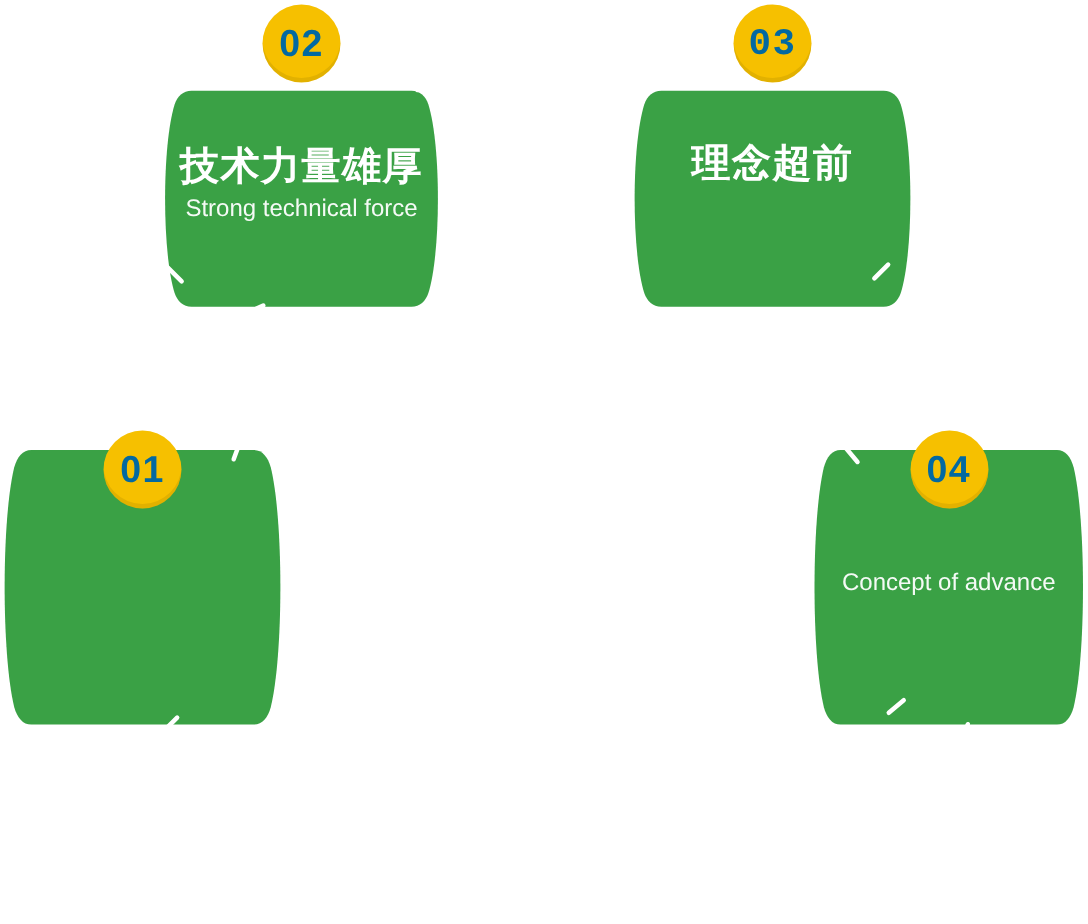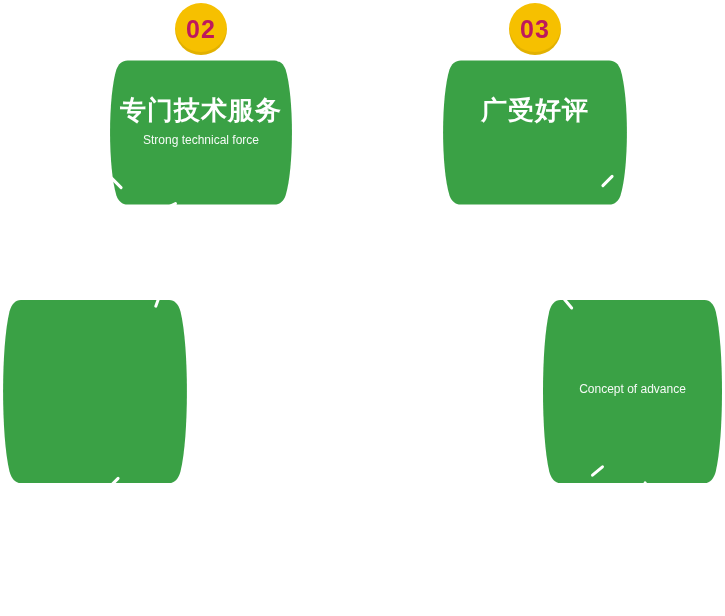--- a/index.html
+++ b/index.html
@@ -30,21 +30,21 @@
     background: var(--yellow, #f6c000);
     box-shadow: inset 0 -3px 0 rgba(0,0,0,0.08);
     display: flex;
     align-items: center;
     justify-content: center;
     z-index: 3;
   }
   .card-top .badge    { top: -52px; }
   .card-bottom .badge { top: -6px; }
   .badge-number {
-    color: #be185d;
+    color: #0369a1;
     font-size: 25px;
     font-weight: 700;
     letter-spacing: 1px;
   }
   .card-content {
     position: absolute;
     left: 0; right: 0;
     text-align: center;
     z-index: 2;
   }
@@ -52,21 +52,21 @@
   .card-bottom .card-content { top: 82px; }
   .title {
     color: var(--text-white, #ffffff);
     font-size: 26px;
     font-weight: 700;
     line-height: 31px;
     letter-spacing: 1px;
   }
   .subtitle {
     color: var(--text-white, #ffffff);
-    font-size: 12px;
+    font-size: 16px;
     line-height: 16px;
     margin-top: 6px;
     opacity: 0.95;
   }
   .sparkle {
     position: absolute;
     width: 3px;
     height: 16px;
     background: #ffffff;
     border-radius: 2px;
@@ -83,54 +83,60 @@
     <svg class="blob" viewBox="0 0 200 170" preserveAspectRatio="none" aria-hidden="true">
       <path fill="currentColor" d="M 22 6 L 178 6 C 184 6 188 10 190 16 C 199 46 199 124 190 154 C 188 160 184 164 178 164 L 22 164 C 16 164 12 160 10 154 C 1 124 1 46 10 16 C 12 10 16 6 22 6 Z"></path>
     </svg>
     <span class="sparkle" style="left:174px; top:-8px; transform:rotate(40deg);"></span>
     <span class="sparkle" style="left:8px; top:120px; transform:rotate(-45deg);"></span>
     <span class="sparkle" style="left:62px; top:144px; height:14px; transform:rotate(65deg);"></span>
     <div class="badge">
       <span class="badge-number">02</span>
     </div>
     <div class="card-content">
-      <div class="title">专门技术服务</div>
+      <div class="title">技术力量雄厚</div>
       <div class="subtitle">Strong technical force</div>
     </div>
   </div>
 
-  <div class="card card-top" style="left:440px; top:55px; width:190px; height:155px;">
+  <div class="card card-top" style="left:420px; top:55px; width:190px; height:155px;font-family:Liberation Mono, monospace;">
     <svg class="blob" viewBox="0 0 200 170" preserveAspectRatio="none" aria-hidden="true">
       <path fill="currentColor" d="M 22 6 L 178 6 C 184 6 188 10 190 16 C 199 46 199 124 190 154 C 188 160 184 164 178 164 L 22 164 C 16 164 12 160 10 154 C 1 124 1 46 10 16 C 12 10 16 6 22 6 Z"></path>
     </svg>
     <span class="sparkle" style="left:10px; top:-20px; transform:rotate(8deg);"></span>
     <span class="sparkle" style="left:166px; top:118px; transform:rotate(45deg);"></span>
     <span class="sparkle" style="left:176px; top:148px; height:13px; transform:rotate(20deg);"></span>
     <div class="badge">
       <span class="badge-number">03</span>
     </div>
     <div class="card-content">
-      <div class="title">广受好评</div>
+      <div class="title">理念超前</div>
     </div>
   </div>
 
   <div class="card card-bottom" style="left:0px; top:293px; width:190px; height:197px;">
     <svg class="blob" viewBox="0 0 200 170" preserveAspectRatio="none" aria-hidden="true">
       <path fill="currentColor" d="M 22 6 L 178 6 C 184 6 188 10 190 16 C 199 46 199 124 190 154 C 188 160 184 164 178 164 L 22 164 C 16 164 12 160 10 154 C 1 124 1 46 10 16 C 12 10 16 6 22 6 Z"></path>
     </svg>
     <span class="sparkle" style="left:56px; top:-10px; transform:rotate(-30deg);"></span>
     <span class="sparkle" style="left:156px; top:2px; height:13px; transform:rotate(20deg);"></span>
     <span class="sparkle" style="left:112px; top:182px; transform:rotate(45deg);"></span>
+    <div class="badge">
+      <span class="badge-number">01</span>
+    </div>
   </div>
 
   <div class="card card-bottom" style="left:540px; top:293px; width:185px; height:197px;">
     <svg class="blob" viewBox="0 0 200 170" preserveAspectRatio="none" aria-hidden="true">
       <path fill="currentColor" d="M 22 6 L 178 6 C 184 6 188 10 190 16 C 199 46 199 124 190 154 C 188 160 184 164 178 164 L 22 164 C 16 164 12 160 10 154 C 1 124 1 46 10 16 C 12 10 16 6 22 6 Z"></path>
     </svg>
     <span class="sparkle" style="left:26px; top:2px; transform:rotate(-40deg);"></span>
     <span class="sparkle" style="left:56px; top:170px; transform:rotate(50deg);"></span>
     <span class="sparkle" style="left:102px; top:188px; height:13px; transform:rotate(20deg);"></span>
+    <div class="badge">
+      <span class="badge-number">04</span>
+    </div>
     <div class="card-content">
       <div class="subtitle">Concept of advance</div>
     </div>
   </div>
 
 </div>
 
 </body></html>

